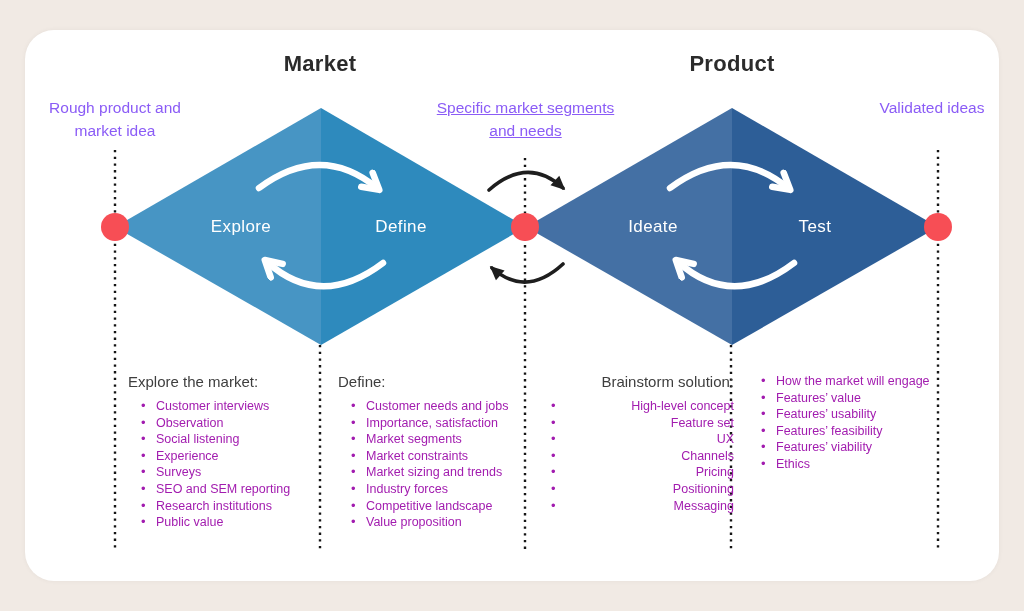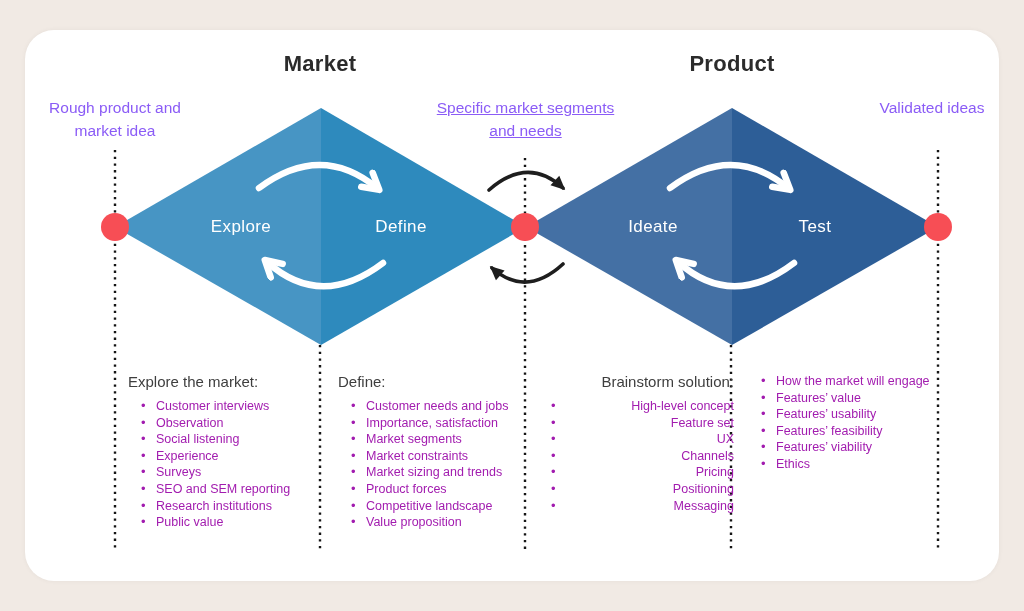--- a/index.html
+++ b/index.html
@@ -173,21 +173,21 @@
       </ul>
   </div>
   <div class="col" id="col-define">
     <div class="col-heading">Define:</div>
     <ul>
         <li>Customer needs and jobs</li>
         <li>Importance, satisfaction</li>
         <li>Market segments</li>
         <li>Market constraints</li>
         <li>Market sizing and trends</li>
-        <li>Product forces</li>
+        <li>Industry forces</li>
         <li>Competitive landscape</li>
         <li>Value proposition</li>
       </ul>
   </div>
   <div class="col" id="col-brainstorm">
     <div class="col-heading">Brainstorm solution:</div>
     <ul>
         <li>High-level concept</li>
         <li>Feature set</li>
         <li>UX</li>

